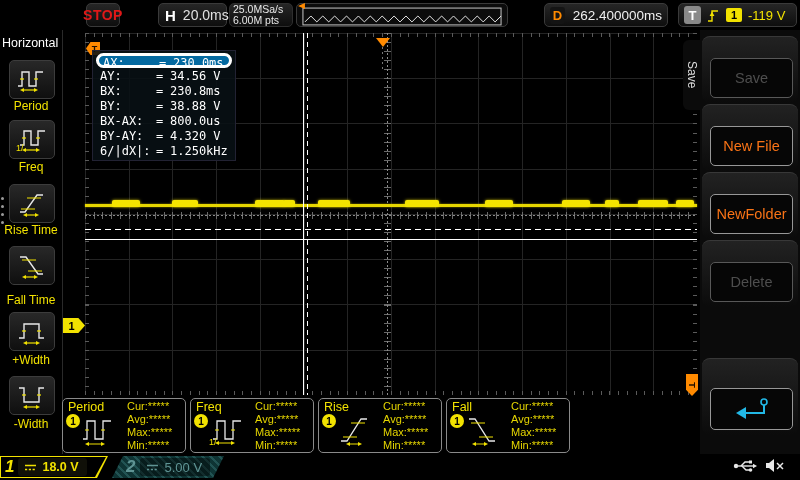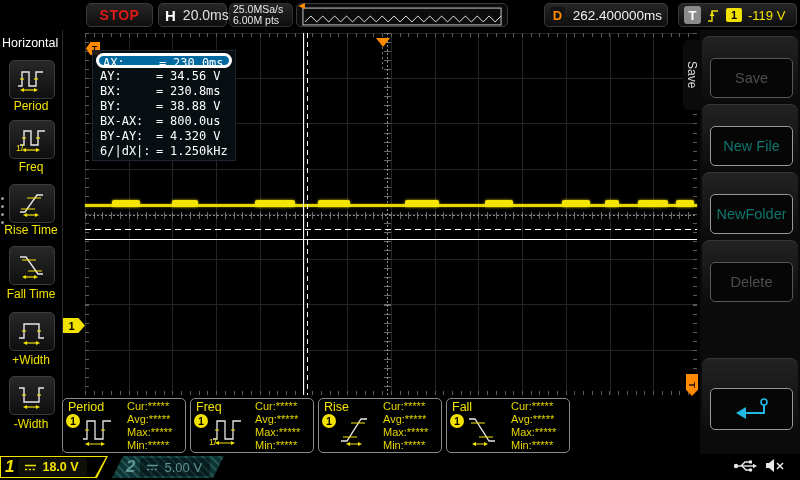--- a/index.html
+++ b/index.html
@@ -6,21 +6,21 @@
   #screen{position:relative;width:800px;height:480px;background:#000;overflow:hidden;
           font-family:"Liberation Sans",sans-serif;color:#e8e8e8;}
   .abs{position:absolute;}
 
   
   #topbar{position:absolute;left:0;top:0;width:800px;height:30px;background:#000;}
   .tb-box{position:absolute;top:3px;height:24px;background:linear-gradient(#262626,#0e0e0e);
           border:1px solid #3a3a3a;border-radius:5px;display:flex;align-items:center;box-sizing:border-box;}
   #logo{position:absolute;left:4px;top:1px;font-family:"Liberation Serif",serif;font-weight:bold;
         font-size:23px;color:#2242b4;letter-spacing:1px;}
-  #stop-btn{left:86px;width:67px;justify-content:center;color:#e01818;font-weight:bold;font-size:14px;letter-spacing:.5px;}
+  #stop-btn{left:86px;width:34px;justify-content:center;color:#e01818;font-weight:bold;font-size:14px;letter-spacing:.5px;}
   #hbox{left:158px;width:69px;padding:0 6px;gap:7px;}
   #hbox .hlab{font-weight:bold;font-size:15px;color:#fff;}
   #hbox .hval{font-size:14px;color:#e0e0e0;}
   #acqbox{left:229px;width:64px;padding:0 3px;flex-direction:column;justify-content:center;align-items:flex-start;
           font-size:10.5px;line-height:11px;color:#e8e8e8;border-color:#2e2e2e;}
   #preview{left:296px;width:212px;background:#0c0c0c;}
   #dbox{left:544px;width:124px;padding:0 5px;gap:8px;}
   .d-badge{width:17px;height:17px;border-radius:3px;background:#141414;color:#ff8a00;font-weight:bold;
            font-size:13px;display:flex;align-items:center;justify-content:center;}
   #dbox .dval{font-size:13.5px;color:#f0f0f0;}
@@ -96,21 +96,21 @@
   .crow.selected{background:#0369a1;border:3px solid #ffffff;border-radius:8px;box-sizing:border-box;}
 
   
   #right-menu{position:absolute;left:700px;top:30px;width:100px;height:432px;background:#0b0b0b;}
   #menu-tab{position:absolute;left:683px;top:40px;width:17px;height:70px;background:#0b0b0b;
         border-radius:6px 0 0 6px;display:flex;align-items:center;justify-content:center;}
   #menu-tab span{writing-mode:vertical-rl;font-size:12px;color:#ddd;}
   .slot{position:absolute;left:702px;width:96px;height:66px;background:linear-gradient(#222,#0b0b0b);
         border-radius:8px;border-top:1px solid #383838;}
   .mbtn{position:absolute;left:710px;width:81px;height:38px;background:#060606;border:1px solid #979797;
-        border-radius:5px;display:flex;align-items:center;justify-content:center;font-size:14.5px;color:#0f766e;}
+        border-radius:5px;display:flex;align-items:center;justify-content:center;font-size:14.5px;color:#f97316;}
   .mbtn.disabled{color:#4e4e4e;border-color:#585858;}
 
   
   .mpanel{position:absolute;top:398px;width:124px;height:55px;background:#000;
           border:1px solid #8a8a8a;border-radius:5px;box-sizing:border-box;}
   .mp-title{position:absolute;left:5px;top:1px;font-size:12.5px;color:#f2e200;}
   .mp-badge{position:absolute;left:3px;top:15px;width:14px;height:14px;border-radius:50%;background:#f2e200;
             color:#000;font-size:10px;font-weight:bold;display:flex;align-items:center;justify-content:center;}
   .mp-icon{position:absolute;left:18px;top:12px;}
   .mp-stats{position:absolute;left:64px;top:1px;font-size:11px;line-height:13px;color:#e6d600;}
@@ -214,21 +214,21 @@
     <div class="icon-btn" style="top:216px">
       <svg width="30" height="28" viewBox="0 0 30 28">
         <polyline points="3,5 9,5 21,22 26,22" fill="none" stroke="#e8e8e8" stroke-width="1.4"></polyline>
         <line x1="5" y1="8" x2="19" y2="8" stroke="#f2e200" stroke-width="1"></line>
         <line x1="11" y1="19" x2="25" y2="19" stroke="#f2e200" stroke-width="1"></line>
         <line x1="8" y1="25" x2="18" y2="25" stroke="#f2e200" stroke-width="1.2"></line>
         <polygon points="5,25 9,23 9,27" fill="#f2e200"></polygon>
           <polygon points="21,25 17,23 17,27" fill="#f2e200"></polygon>
       </svg>
     </div>
-    <div class="icon-lbl" style="top:257px">Fall Time</div>
+    <div class="icon-lbl" style="top:263px">Fall Time</div>
 
     <div class="icon-btn" style="top:282px">
       <svg width="30" height="28" viewBox="0 0 30 28">
         <polyline points="2,20 7,20 7,6 22,6 22,20 27,20" fill="none" stroke="#e8e8e8" stroke-width="1.4"></polyline>
         <line x1="5" y1="13" x2="9" y2="13" stroke="#f2e200" stroke-width="1.2"></line>
         <line x1="20" y1="13" x2="24" y2="13" stroke="#f2e200" stroke-width="1.2"></line>
         <line x1="9" y1="25" x2="20" y2="25" stroke="#f2e200" stroke-width="1.2"></line>
         <polygon points="6,25 10,23 10,27" fill="#f2e200"></polygon>
           <polygon points="23,25 19,23 19,27" fill="#f2e200"></polygon>
       </svg>

